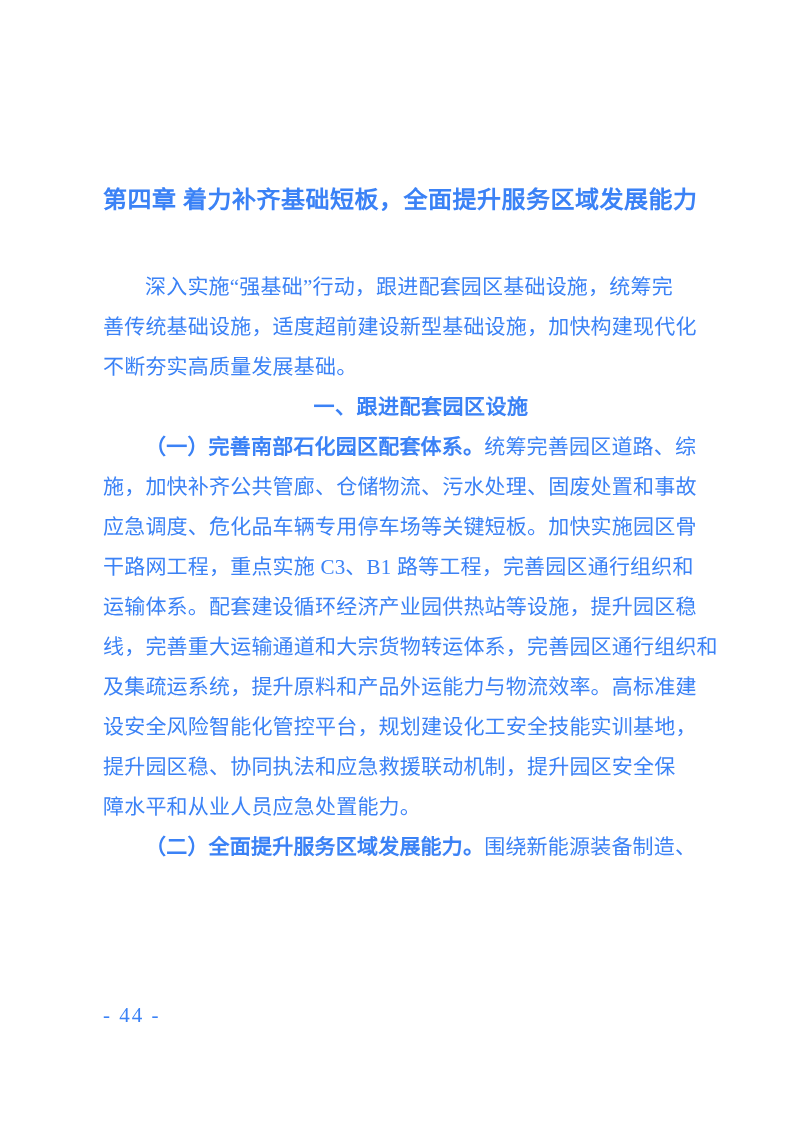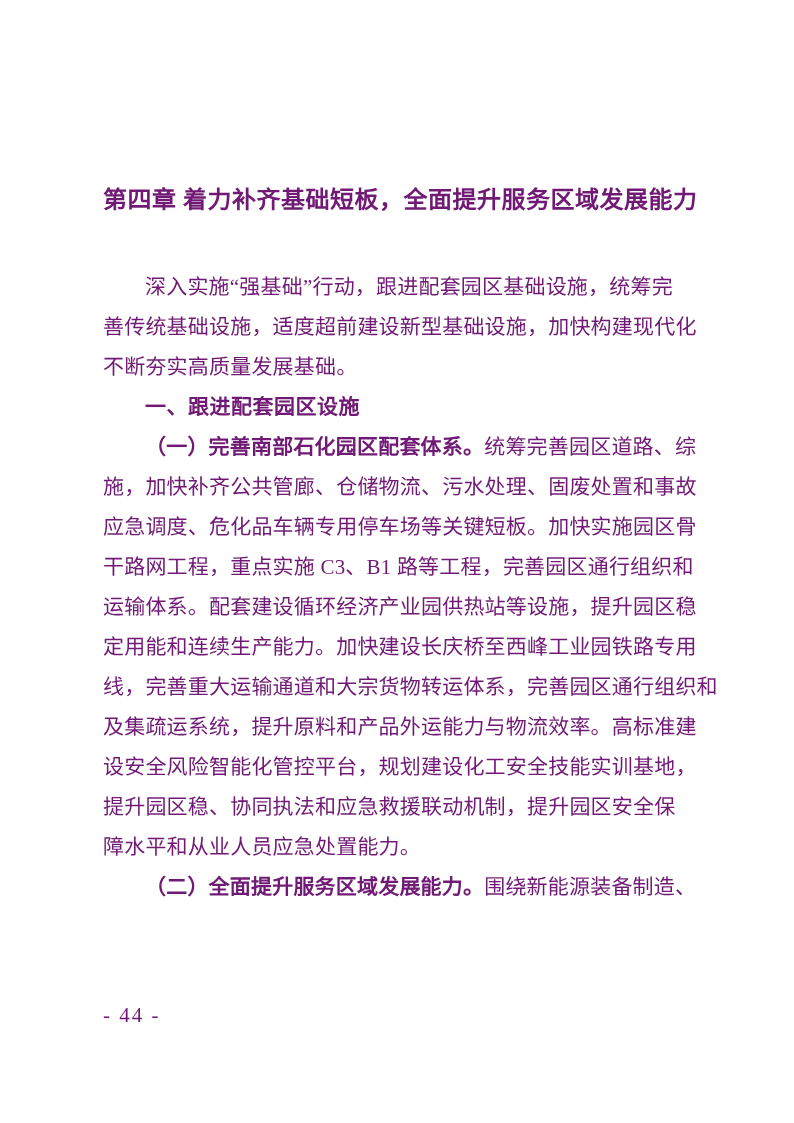--- a/index.html
+++ b/index.html
@@ -7,21 +7,21 @@
     padding: 0;
     background: #ffffff;
   }
   .page {
     position: relative;
     width: 794px;
     height: 1123px;
     background: #ffffff;
     overflow: hidden;
     font-family: "Liberation Serif", "DejaVu Serif", serif;
-    color: #701a75;
+    color: #3b82f6;
   }
   .chapter-title {
     position: absolute;
     left: 103px;
     top: 183px;
     width: 594px;
     margin: 0;
     text-align: center;
     font-size: 24px;
     font-weight: bold;
@@ -42,20 +42,21 @@
     letter-spacing: 0.2px;
     white-space: nowrap;
   }
   .indent {
     text-indent: 42px;
   }
   .section-heading {
     font-family: "Liberation Sans", "DejaVu Sans", sans-serif;
     font-weight: bold;
     letter-spacing: 0.5px;
+    text-align: center;
   }
   .lead-bold {
     font-weight: bold;
   }
   .page-number {
     position: absolute;
     left: 103px;
     top: 1002px;
     font-size: 21px;
     line-height: 26px;
@@ -80,21 +81,20 @@
     <div class="line indent section-heading">一、跟进配套园区设施</div>
 
     <div class="para">
       <div class="line indent">
         <span class="lead-bold">（一）完善南部石化园区配套体系。</span><span>统筹完善园区道路、综</span>
       </div>
       <div class="line">施，加快补齐公共管廊、仓储物流、污水处理、固废处置和事故</div>
       <div class="line">应急调度、危化品车辆专用停车场等关键短板。加快实施园区骨</div>
       <div class="line">干路网工程，重点实施 C3、B1 路等工程，完善园区通行组织和</div>
       <div class="line">运输体系。配套建设循环经济产业园供热站等设施，提升园区稳</div>
-      <div class="line">定用能和连续生产能力。加快建设长庆桥至西峰工业园铁路专用</div>
       <div class="line">线，完善重大运输通道和大宗货物转运体系，完善园区通行组织和</div>
       <div class="line">及集疏运系统，提升原料和产品外运能力与物流效率。高标准建</div>
       <div class="line">设安全风险智能化管控平台，规划建设化工安全技能实训基地，</div>
       <div class="line">提升园区稳、协同执法和应急救援联动机制，提升园区安全保</div>
       <div class="line">障水平和从业人员应急处置能力。</div>
     </div>
 
     <div class="para">
       <div class="line indent">
         <span class="lead-bold">（二）全面提升服务区域发展能力。</span><span>围绕新能源装备制造、</span>

